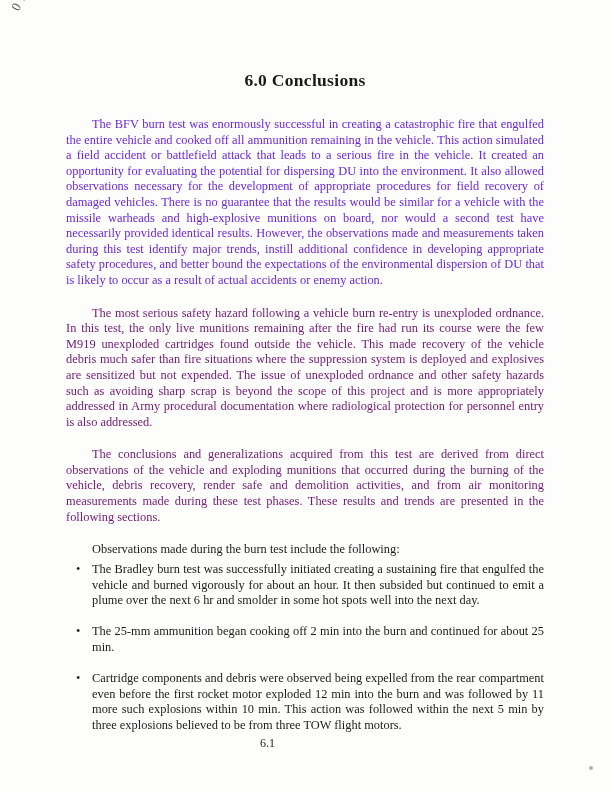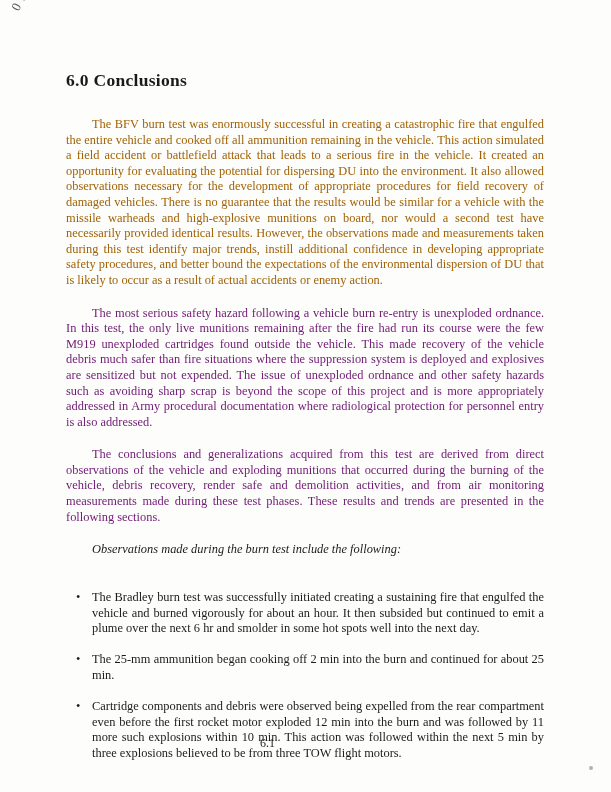--- a/index.html
+++ b/index.html
@@ -37,49 +37,49 @@
   .content {
     position: absolute;
     left: 66px;
     top: 70px;
     width: 478px;
   }
   h1.chapter-title {
     font-family: "Liberation Serif", serif;
     font-size: 17.5px;
     font-weight: bold;
+    text-align: center;
     margin: 0 0 26px 0;
     letter-spacing: 0.3px;
     color: #1a1a1a;
   }
   p.body-par {
     font-size: 12.4px;
     line-height: 15.6px;
     text-align: justify;
     margin: 0 0 17px 0;
     text-indent: 26px;
     color: #701a75;
   }
   p.body-par.faded {
-    color: #a16207;
+    color: #6d28d9;
   }
   h2.section-title {
     font-family: "Liberation Serif", serif;
     font-size: 15px;
     font-weight: bold;
     margin: 22px 0 17px 0;
     color: #141414;
   }
   p.lead-in {
     font-size: 12.4px;
     line-height: 15.6px;
-    margin: 0 0 32px 0;
+    margin: 0 0 4px 0;
     text-indent: 26px;
     color: #1b1b1b;
-    font-style: italic;
   }
   ul.bullets {
     list-style: none;
     margin: 0;
     padding: 0;
   }
   ul.bullets li {
     position: relative;
     padding-left: 26px;
     margin-bottom: 15px;

